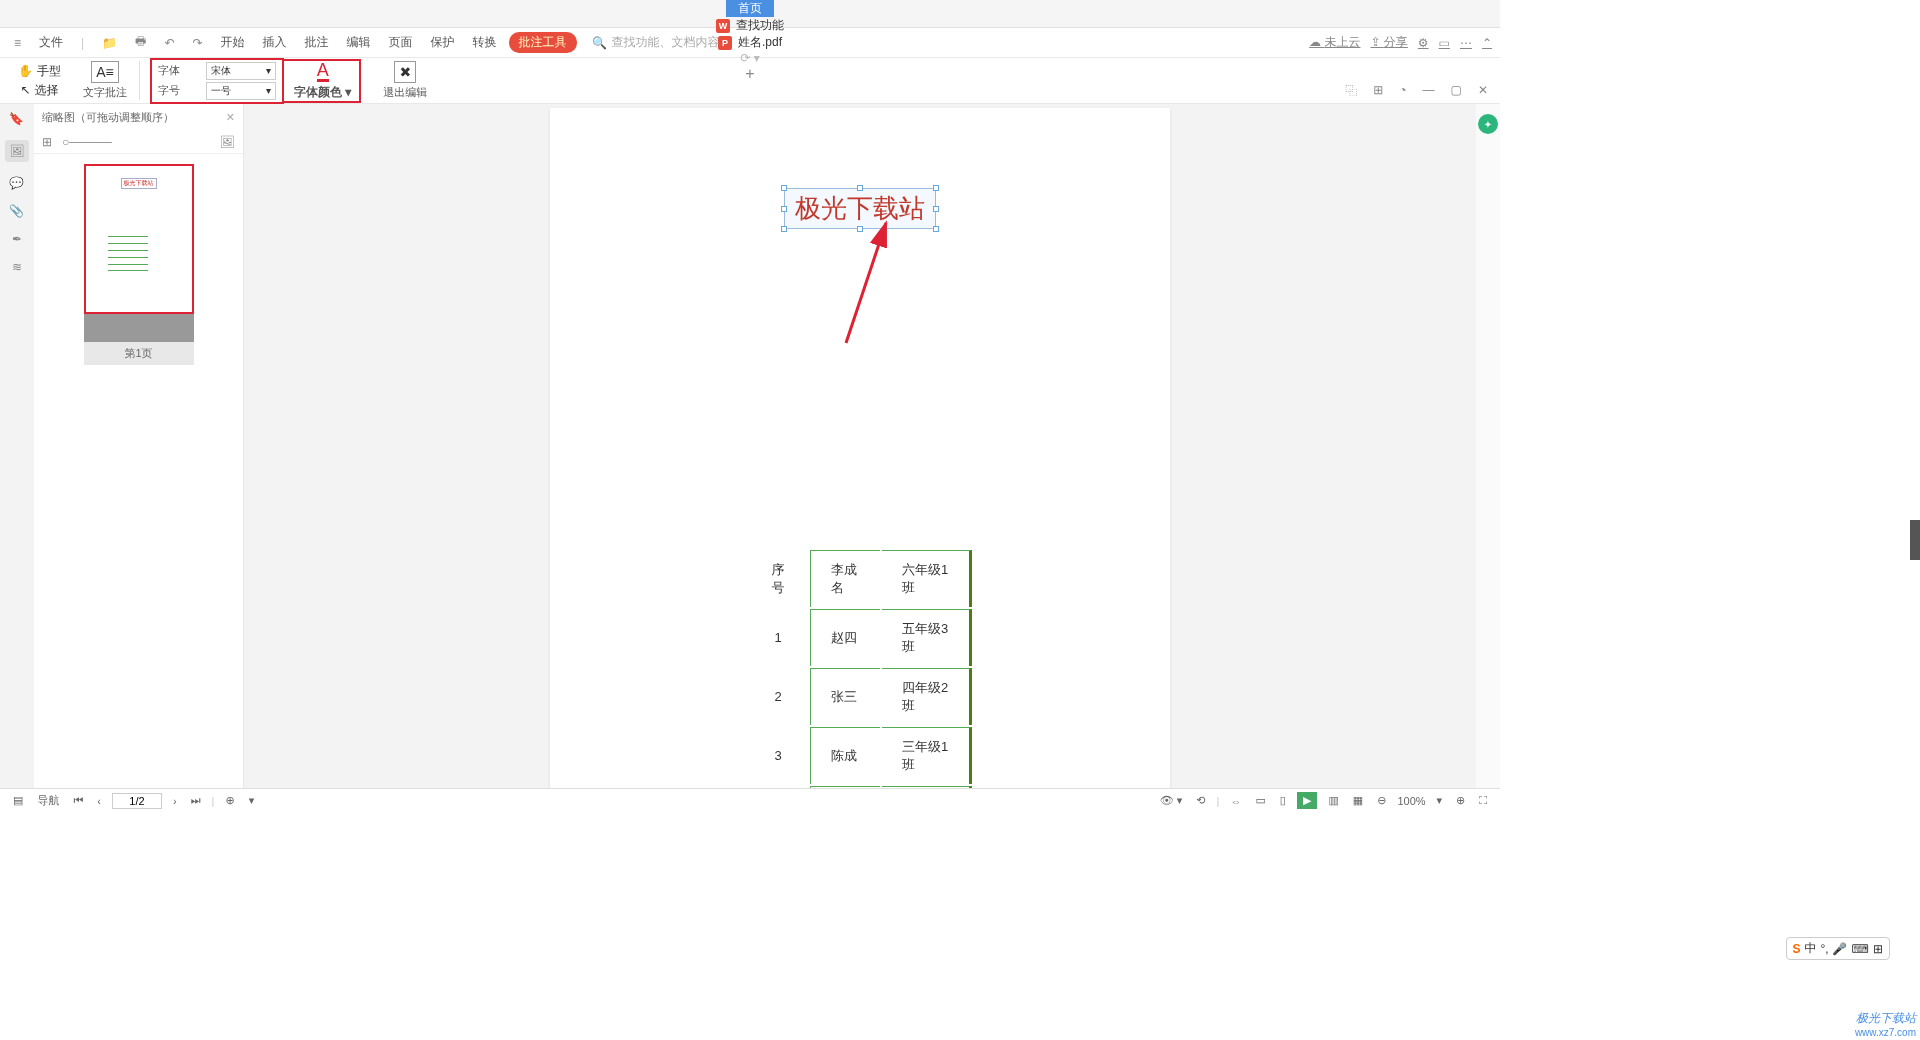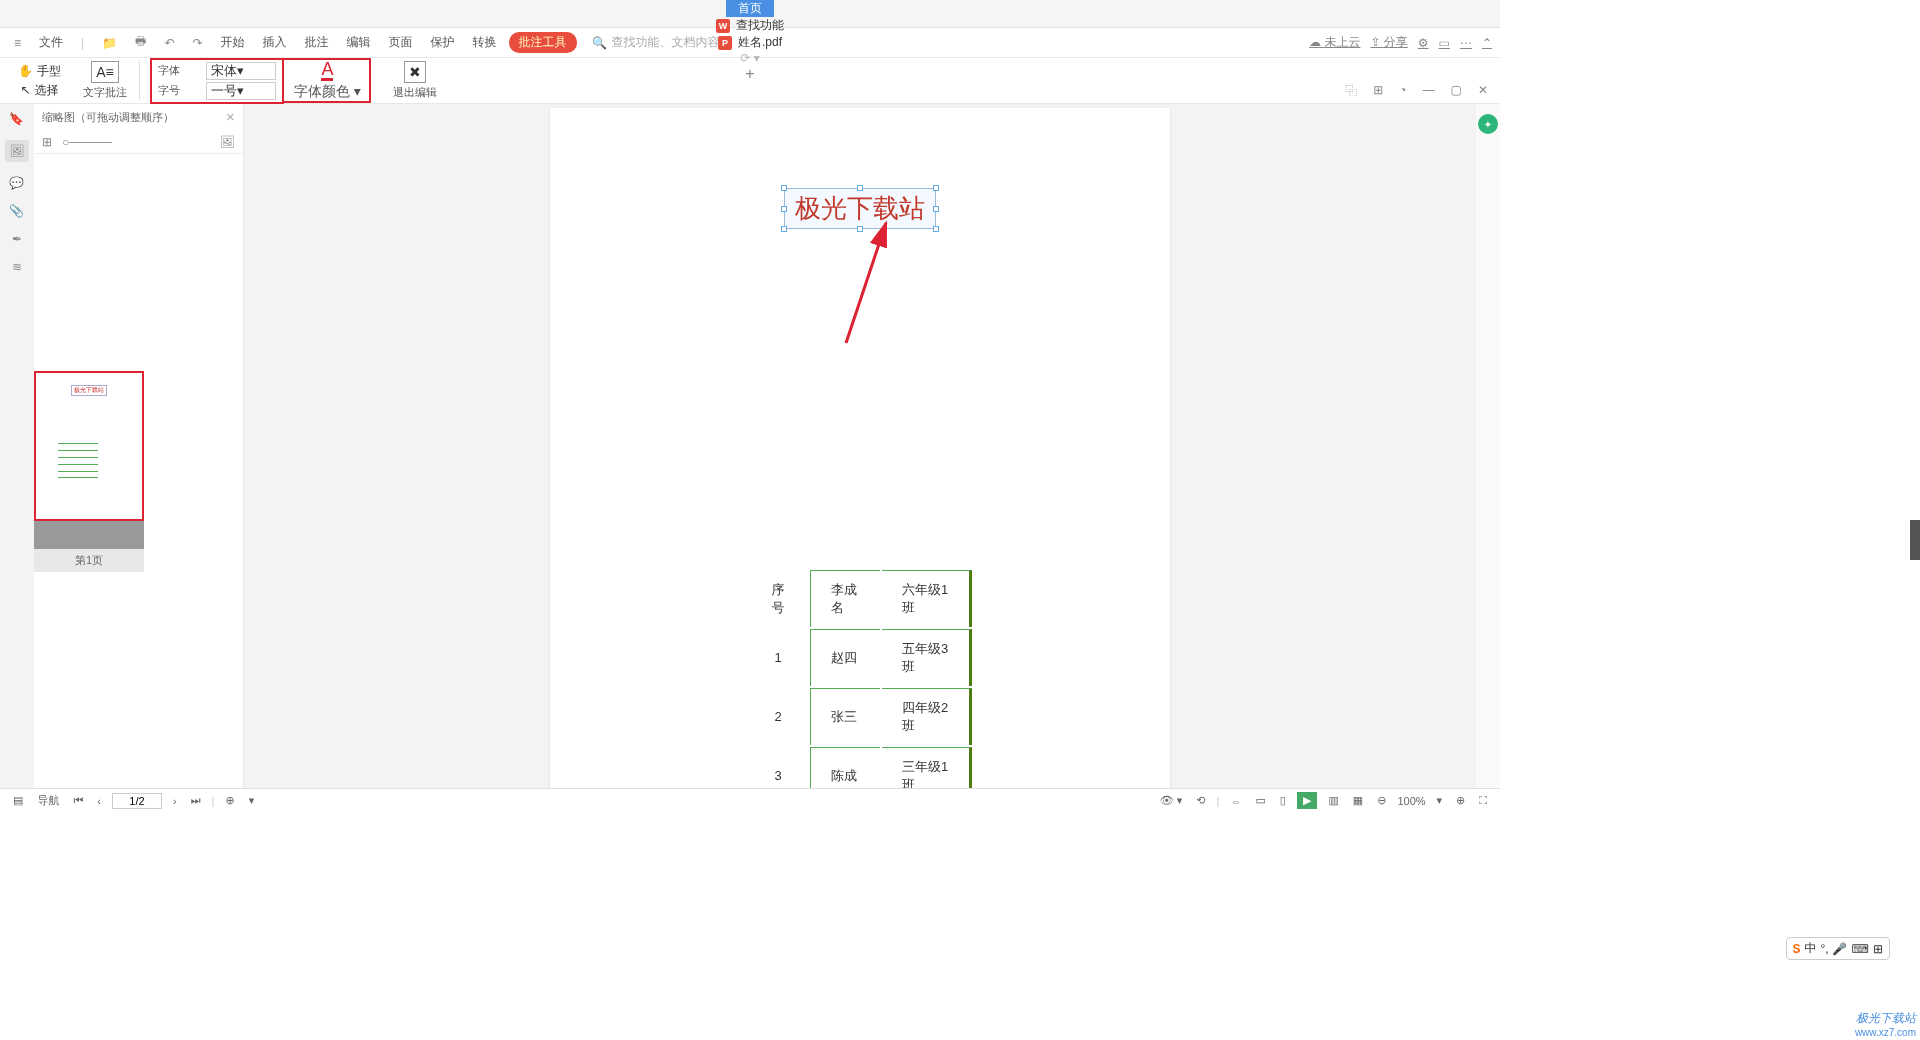--- a/index.html
+++ b/index.html
@@ -25,37 +25,37 @@
 .menubar .right { margin-left: auto; display: flex; gap: 10px; align-items: center; color: #888; text-decoration: underline; }
 
 
 .ribbon { display: flex; align-items: center; height: 46px; border-bottom: 1px solid #e8e8e8; padding: 0 12px; gap: 10px; }
 .rgroup { display: flex; flex-direction: column; align-items: center; gap: 2px; padding: 0 6px; }
 .rgroup .lbl { font-size: 11px; color: #555; }
 .rgroup.vsep { border-right: 1px solid #e0e0e0; padding-right: 12px; }
 .font-box { border: 2px solid #d23; padding: 2px 6px; display: flex; flex-direction: column; gap: 2px; }
 .font-row { display: flex; align-items: center; gap: 20px; }
 .font-row label { font-size: 11px; color: #555; width: 28px; }
-.font-row .sel { border: 1px solid #ccc; width: 70px; height: 18px; font-size: 13px; padding: 0 4px; display: flex; align-items: center; justify-content: flex-start; background: #fff; }
+.font-row .sel { border: 1px solid #ccc; width: 70px; height: 18px; font-size: 10px; padding: 0 4px; display: flex; align-items: center; justify-content: space-between; background: #fff; }
 .font-color { display: flex; flex-direction: column; align-items: center; gap: 2px; padding: 0 8px; }
 .font-color .A { color: #d23; font-size: 18px; border-bottom: 3px solid #d23; line-height: 1; }
-.font-color .lbl { font-size: 14px; color: #555; }
+.font-color .lbl { font-size: 12px; color: #555; font-weight: bold; }
 
 
 .main { display: flex; height: calc(100% - 28px - 30px - 46px - 24px); }
 .leftstrip { width: 34px; background: #f3f3f3; display: flex; flex-direction: column; align-items: center; padding-top: 8px; gap: 14px; color: #888; }
 .leftstrip span { cursor: pointer; }
 .leftstrip .active { background: #e0e0e0; padding: 4px; border-radius: 3px; }
 
 .sidepanel { width: 210px; border-right: 1px solid #e8e8e8; display: flex; flex-direction: column; }
 .sidepanel .hdr { display: flex; align-items: center; padding: 6px 8px; font-size: 11px; color: #666; }
 .sidepanel .hdr .x { margin-left: auto; color: #aaa; cursor: pointer; }
 .sidepanel .tools { display: flex; align-items: center; padding: 4px 8px; gap: 10px; color: #888; border-bottom: 1px solid #eee; }
 .sidepanel .tools .r { margin-left: auto; }
-.thumbs { flex: 1; overflow: auto; padding: 10px 0; display: flex; flex-direction: row; align-items: center; }
+.thumbs { flex: 1; overflow: auto; padding: 10px 0; display: flex; flex-direction: column; align-items: center; }
 .thumb { width: 110px; }
 .thumb .pg { width: 110px; height: 150px; background: #fff; border: 1px solid #ccc; position: relative; }
 .thumb.sel .pg { border: 2px solid #d23; }
 .thumb.sel .pgwrap { background: #999; padding-bottom: 28px; }
 .thumb .cap { text-align: center; font-size: 11px; color: #666; padding: 4px 0; }
 .thumb.sel .cap { background: #e8e8e8; }
 .mini-title { position: absolute; top: 12px; left: 50%; transform: translateX(-50%); font-size: 6px; color: #c33; border: 1px solid #aac; padding: 0 2px; }
 .mini-table { position: absolute; top: 70px; left: 22px; width: 40px; }
 .mini-table.t2 { top: 55px; }
 .mini-row { border-top: 1px solid #5a5; font-size: 5px; color: #333; height: 7px; }
@@ -65,21 +65,21 @@
 .page { width: 620px; background: #fff; margin-top: 4px; box-shadow: 0 1px 3px rgba(0,0,0,.1); position: relative; height: 880px; }
 .textbox { position: absolute; top: 80px; left: 50%; transform: translateX(-50%); border: 1px solid #9bd; padding: 2px 10px; font-family: "SimSun", serif; font-size: 26px; color: #c0392b; background: rgba(200,220,255,.2); }
 .handle { position: absolute; width: 6px; height: 6px; background: #fff; border: 1px solid #6ad; }
 .handle.tl { top: -4px; left: -4px; } .handle.tr { top: -4px; right: -4px; }
 .handle.bl { bottom: -4px; left: -4px; } .handle.br { bottom: -4px; right: -4px; }
 .handle.tm { top: -4px; left: 50%; margin-left: -3px; } .handle.bm { bottom: -4px; left: 50%; margin-left: -3px; }
 .handle.ml { left: -4px; top: 50%; margin-top: -3px; } .handle.mr { right: -4px; top: 50%; margin-top: -3px; }
 .arrow { position: absolute; top: 110px; left: 47%; }
 .arrow svg { overflow: visible; }
 
-.doctable { position: absolute; top: 460px; left: 50%; transform: translateX(-50%); font-family: "SimSun", serif; }
+.doctable { position: absolute; top: 440px; left: 50%; transform: translateX(-50%); font-family: "SimSun", serif; }
 .doctable td { padding: 10px 20px; font-size: 13px; }
 .doctable .c1 { width: 60px; text-align: center; }
 .doctable .c2 { width: 70px; border-left: 1px solid #5a5; border-top: 1px solid #5a5; }
 .doctable .c3 { width: 90px; border-top: 1px solid #5a5; border-right: 3px solid #4d7c0f; }
 .doctable tr:last-child .c2, .doctable tr:last-child .c3 { border-bottom: 1px solid #5a5; }
 
 .rightstrip { width: 24px; background: #fafafa; display: flex; flex-direction: column; align-items: center; padding-top: 10px; }
 .rightstrip .badge { width: 20px; height: 20px; background: #2db67c; border-radius: 50%; color: #fff; font-size: 10px; display: flex; align-items: center; justify-content: center; }
 
 

